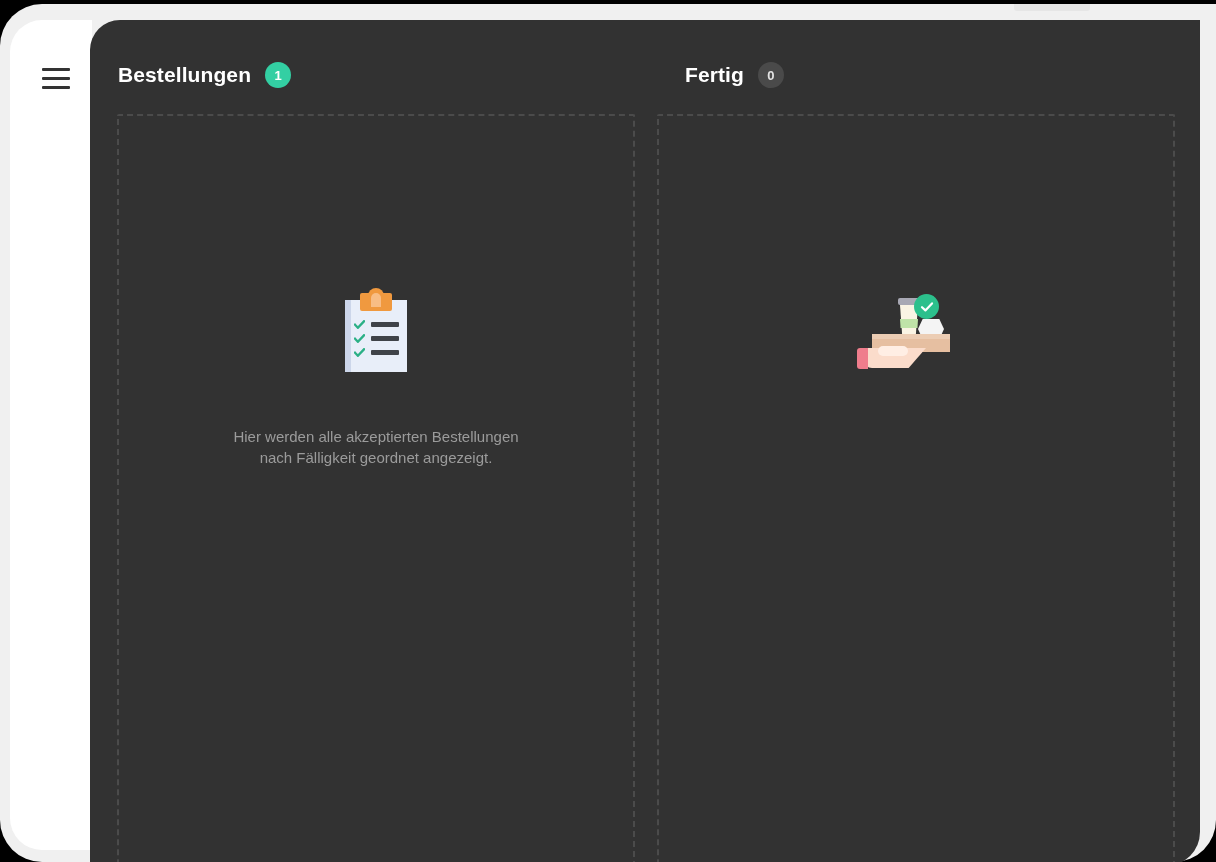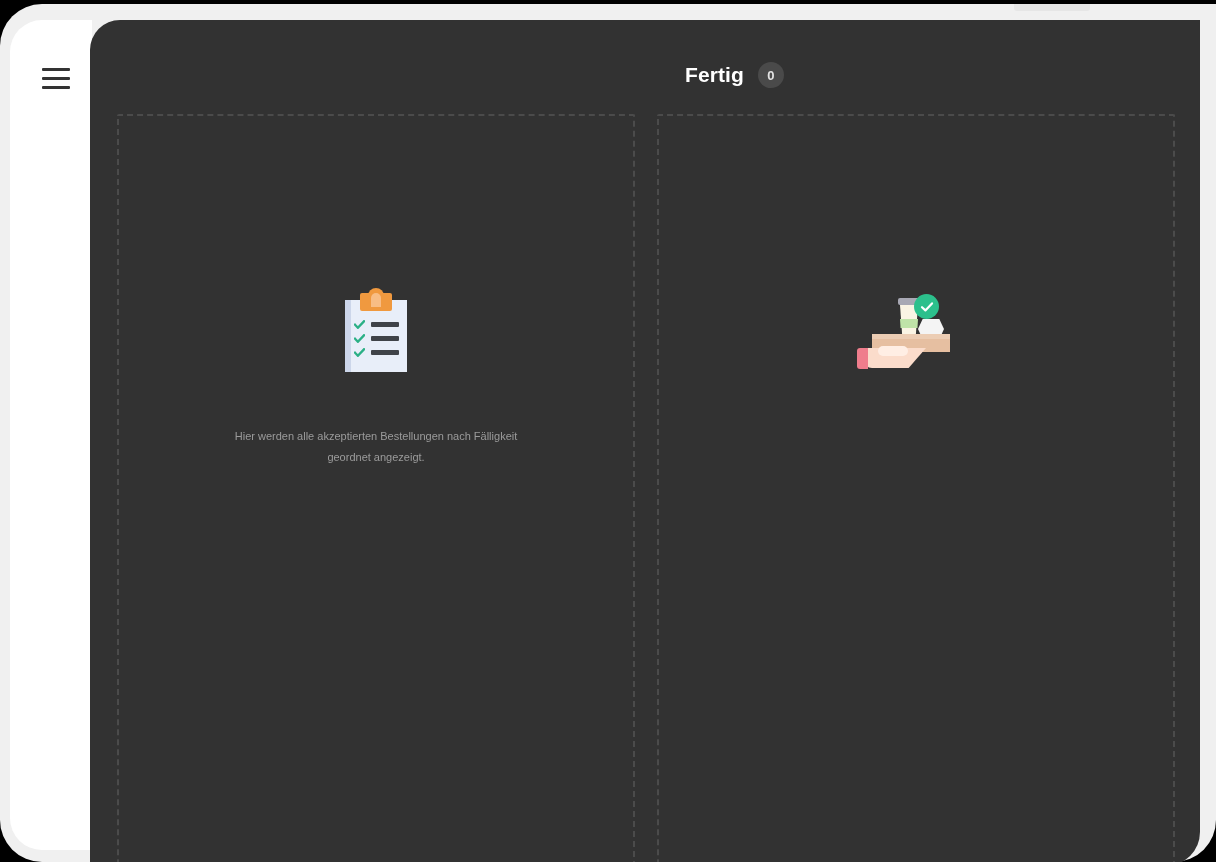--- a/index.html
+++ b/index.html
@@ -110,21 +110,21 @@
   .placeholder {
     position: absolute;
     left: 0; top: 170px;
     width: 100%;
     display: flex; flex-direction: column; align-items: center;
   }
   .placeholder-text {
     margin-top: 48px;
     width: 290px;
     text-align: center;
-    font-size: 11px;
+    font-size: 15px;
     line-height: 21px;
     color: #9b9b9b;
   }
 
   .art { position: relative; width: 120px; height: 92px; }
 
   
   .cb-page {
     position: absolute; left: 29px; top: 14px;
     width: 62px; height: 72px;
@@ -243,20 +243,24 @@
       <span></span>
       <span></span>
       <span></span>
     </button>
   </div>
 
   <div id="board">
 
     <div class="column" id="column-orders">
 
+      <div class="col-header">
+        <div class="col-title">Bestellungen</div>
+        <div class="col-badge badge-accent">1</div>
+      </div>
 
       <div class="dropzone" id="dropzone-orders">
         <div class="placeholder">
 
           <div class="art">
             <div class="cb-page"></div>
             <div class="cb-spine"></div>
             <div class="cb-clip-top"></div>
             <div class="cb-clip-outer"></div>
             <div class="cb-clip-inner"></div>

